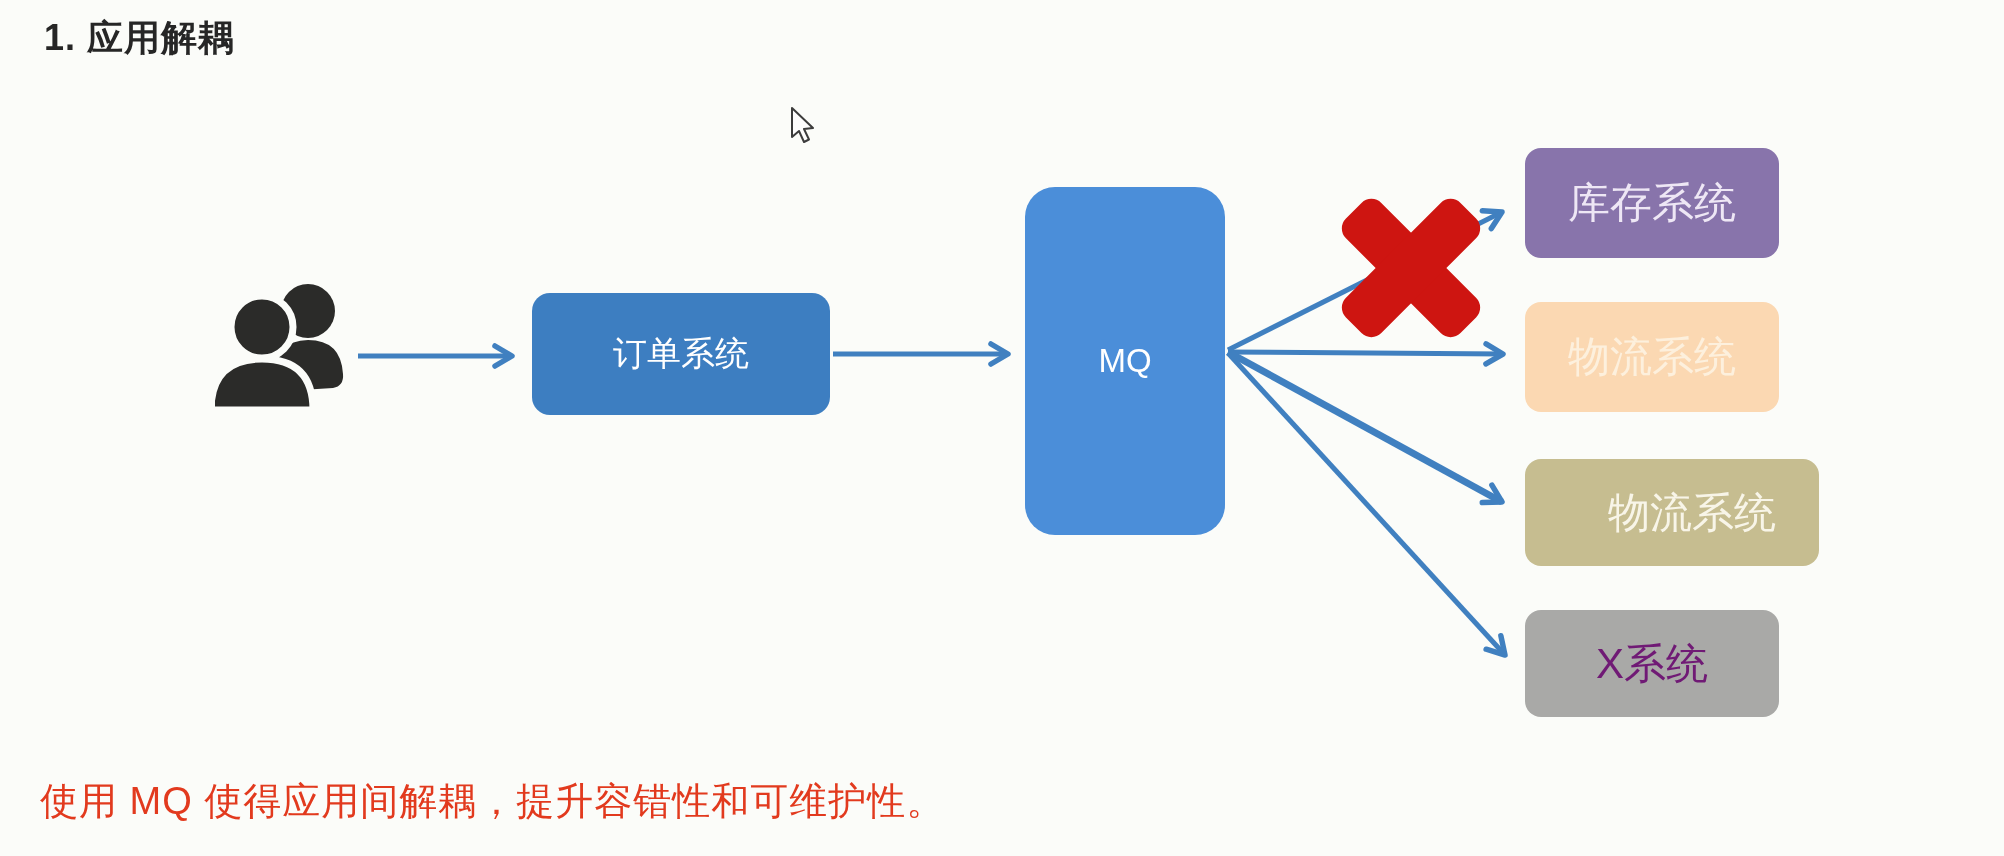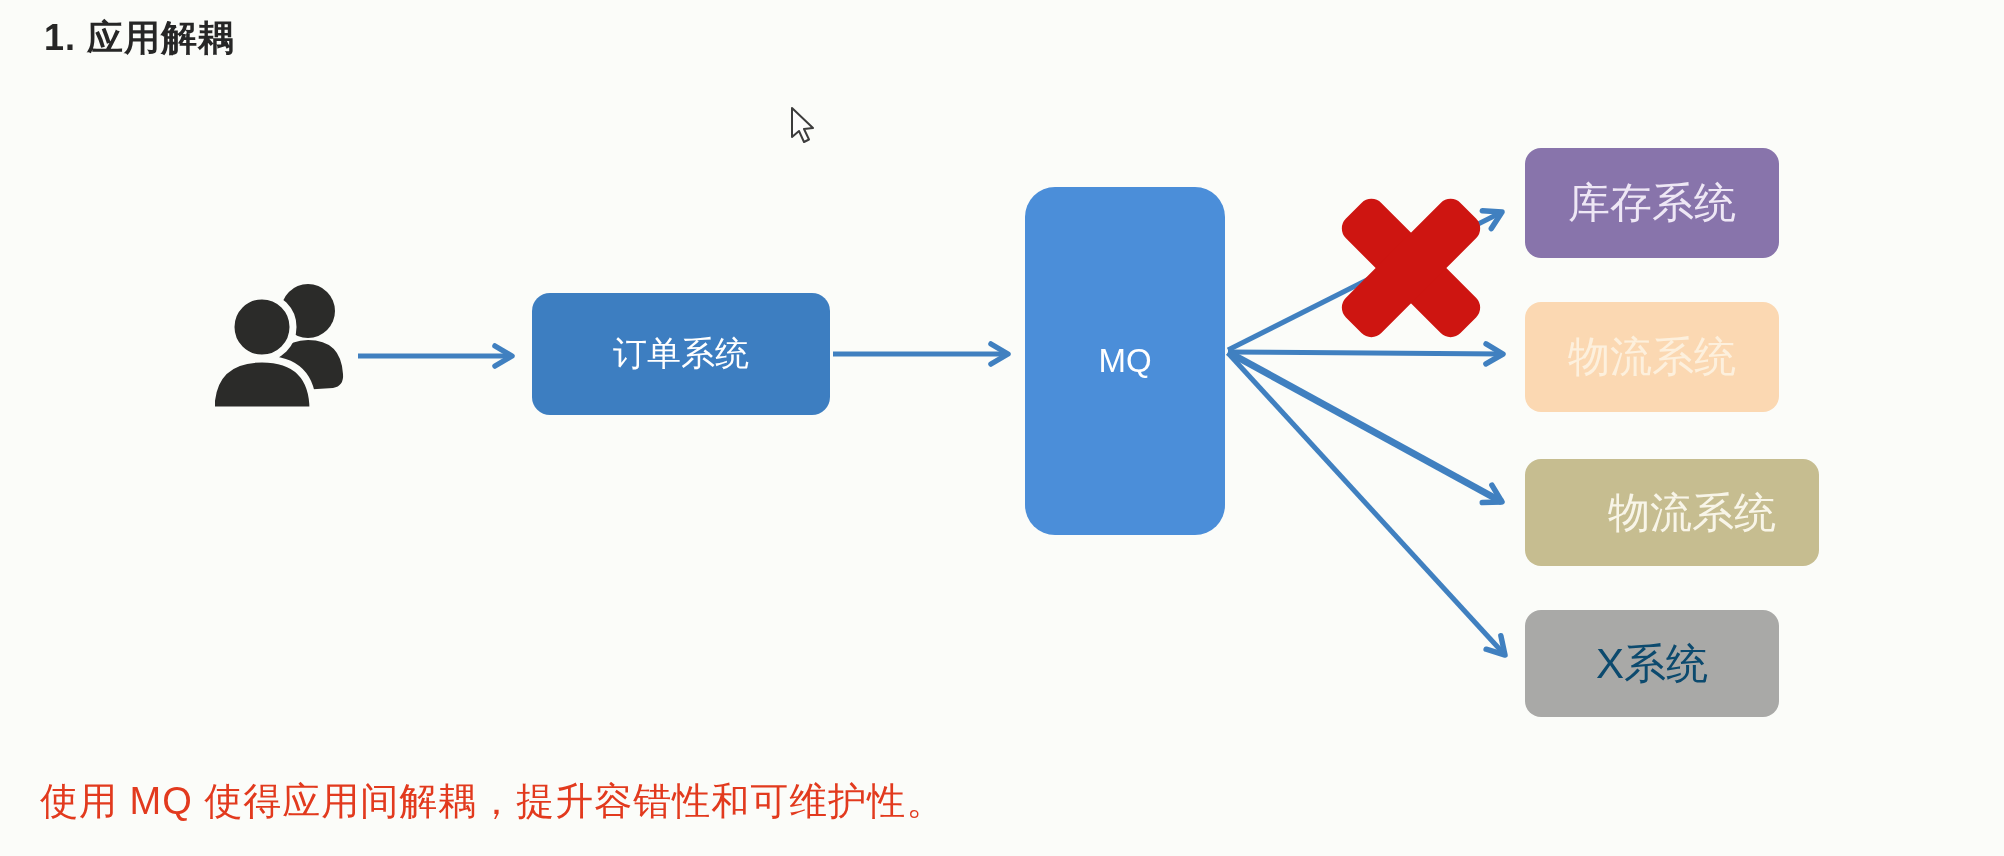--- a/index.html
+++ b/index.html
@@ -98,21 +98,21 @@
   </div>
 
   <div class="node node-target node-payment" style="background-color: rgb(251, 216, 178); color: rgb(253, 240, 221);">
     <span>物流系统</span>
   </div>
 
   <div class="node node-target node-logistics" style="background-color: rgb(198, 189, 144); color: rgb(248, 245, 232); padding-left: 40px;">
     <span>物流系统</span>
   </div>
 
-  <div class="node node-target node-xsys" style="background-color: rgb(169, 169, 167); color: #0c4a6e;">
+  <div class="node node-target node-xsys" style="background-color: rgb(169, 169, 167); color: #701a75;">
     <span>X系统</span>
   </div>
 
   <svg class="redx" width="140" height="140" viewBox="0 0 140 140">
     <g transform="translate(70,70)" fill="#ce1511">
       <rect x="-81" y="-25" width="162" height="50" rx="14" transform="rotate(45)"></rect>
       <rect x="-81" y="-25" width="162" height="50" rx="14" transform="rotate(-45)"></rect>
     </g>
   </svg>
 

